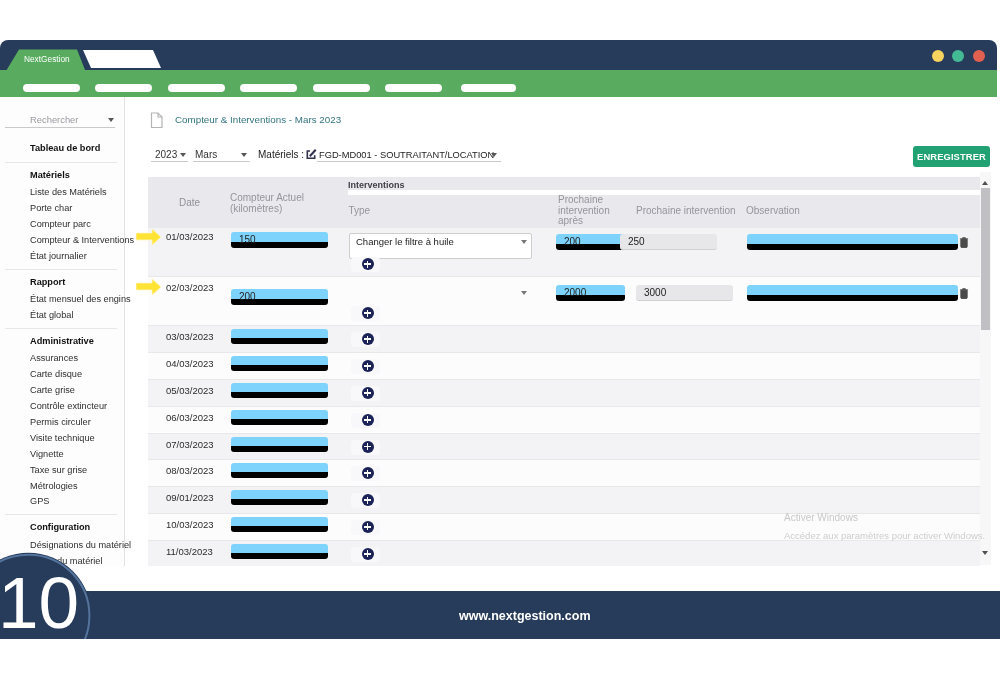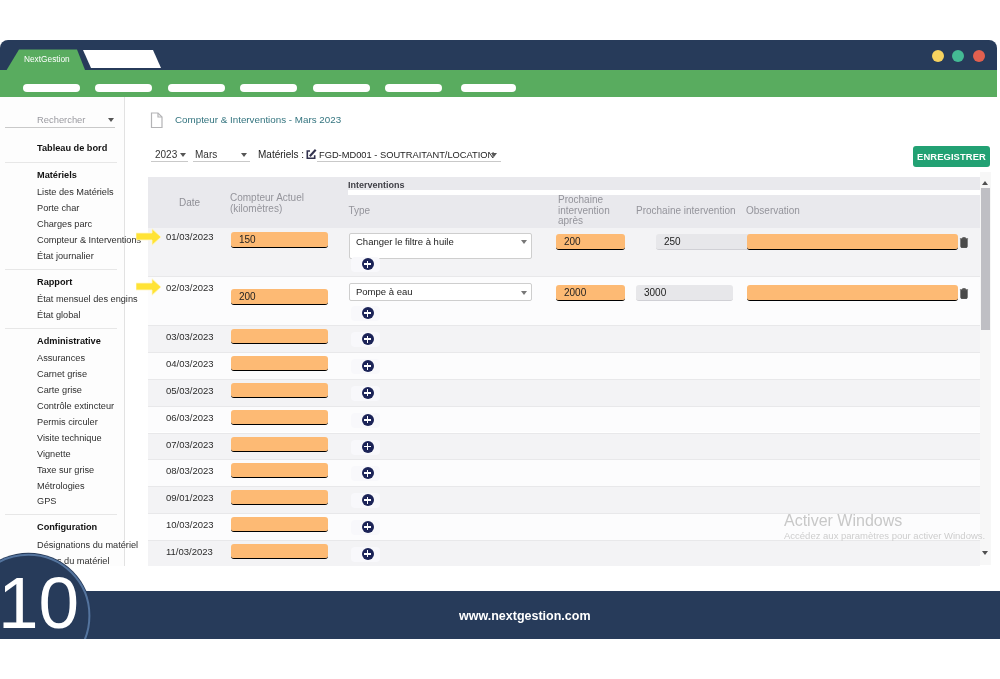--- a/index.html
+++ b/index.html
@@ -8,56 +8,56 @@
   .abs { position:absolute; }
 
   
   #titlebar { left:0; top:40px; width:997px; height:30px; background:#273b5a; border-radius:8px 8px 0 0; }
   #greenbar { left:0; top:70px; width:997px; height:27px; background:#59ac5f; }
   .pill { position:absolute; top:14px; height:8px; background:#fff; border-radius:4px; }
   .dot { position:absolute; top:10px; width:12px; height:12px; border-radius:50%; }
 
   #appbody { left:0; top:97px; width:997px; height:469px; background:#fff; }
   #sidebar { left:0; top:0; width:125px; height:469px; background:#fdfdfd; border-right:1px solid #e2e2e2; }
-  .snav { position:absolute; left:25px; font-size:9.2px; color:#2e2e2e; white-space:nowrap;padding-left:12px; }
+  .snav { position:absolute; left:18px; font-size:9.2px; color:#2e2e2e; white-space:nowrap;padding-left:12px; }
   .shead { font-weight:bold; color:#111; font-size:9.2px; }
   .ssep { position:absolute; left:5px; width:112px; height:1px; background:#e7e7e7; }
 
   
   .tealtitle { color:#33747f; font-size:9.8px; }
   .caret { position:absolute; width:0; height:0; border-left:3.5px solid transparent; border-right:3.5px solid transparent; border-top:4px solid #555; }
   .uline { position:absolute; height:1px; background:#c9c9c9; }
 
   #savebtn { left:913px; top:146px; width:77px; height:21px; background:#22a173; border-radius:3px; color:#fff; font-size:9.4px; font-weight:bold; text-align:center; line-height:21px; letter-spacing:.1px; }
 
   
   #tablewrap { left:148px; top:177px; width:832px; height:388.5px; overflow:hidden; }
   .hdr { background:#e9e9ed; position:absolute; }
   .hlabel { position:absolute; color:#94949b; font-size:10px; line-height:10.5px; }
   .row { position:absolute; left:0; width:832px; }
   .rodd { background:#f3f3f5; }
   .reven { background:#fcfcfd; }
   .rline { position:absolute; left:0; width:832px; height:1px; background:#e8e8ea; }
   .date { position:absolute; left:18px; width:52px; font-size:9.5px; color:#2b2b2b; }
-  .inp { position:absolute; background:#fdba74; border-radius:3px; border-bottom:1px solid #000000; font-size:10px; color:#222; padding-left:8px; }
+  .inp { position:absolute; background:#7dd3fc; border-radius:3px; border-bottom:6px solid #000000; font-size:10px; color:#222; padding-left:8px; }
   .ro { background:#e7e7ea; border-bottom:1px solid #d0d0d5; }
   .sel { position:absolute; background:#fff; border:1px solid #cecece; border-radius:2px; font-size:9.5px; color:#222; padding-left:6px; }
   .pluspill { position:absolute; width:29px; height:15px; background:#f8f8fb; border-radius:4px; }
   .plus { position:absolute; width:12px; height:12px; border-radius:50%; background:#1b2357; }
   .plus:before { content:""; position:absolute; left:2.5px; top:5.2px; width:7px; height:1.8px; background:#fff; }
   .plus:after { content:""; position:absolute; left:5.2px; top:2.5px; width:1.8px; height:7px; background:#fff; }
 
   
   #sbar { left:980px; top:172px; width:11px; height:393px; background:#f7f7f7; }
 
   
   #fband { left:0; top:591px; width:1000px; height:47.5px; background:#273b5a; }
   #furl { left:400px; top:608px; width:220px; text-align:center; color:#fff; font-size:13px; font-weight:bold; letter-spacing:.2px; }
 
-  .wm1 { color:#c8c8c8; font-size:16px; }
+  .wm1 { color:#c8c8c8; font-size:10px; }
   .wm2 { color:#cdcdcd; font-size:9.5px; white-space:nowrap; }
 </style>
 </head>
 <body>
 <div id="slide">
 
   <div class="abs" id="titlebar"></div>
   <svg class="abs" style="left:0;top:40px" width="200" height="57" viewBox="0 0 200 57">
     <polygon points="19,9.6 77,9.6 85,30 6.6,30" fill="#59ac5f"></polygon>
     <polygon points="83,10 153,10 161,28 91,28" fill="#ffffff"></polygon>
@@ -80,31 +80,31 @@
   <div class="abs" id="sidebar" style="top:97px;left:0"></div>
 
   <div class="abs snav" style="top:114px;color:#9a9aa0;font-size:9.4px">Rechercher</div>
   <div class="abs caret" style="left:108px;top:118px"></div>
   <div class="abs uline" style="left:5px;top:127px;width:110px"></div>
   <div class="abs snav shead" style="top:143px">Tableau de bord</div>
   <div class="abs ssep" style="top:162px"></div>
   <div class="abs snav shead" style="top:170px">Matériels</div>
   <div class="abs snav" style="top:187px">Liste des Matériels</div>
   <div class="abs snav" style="top:203px">Porte char</div>
-  <div class="abs snav" style="top:219px">Charges parc</div>
+  <div class="abs snav" style="top:219px">Compteur parc</div>
   <div class="abs snav" style="top:235px">Compteur &amp; Interventions</div>
   <div class="abs snav" style="top:251px">État journalier</div>
   <div class="abs ssep" style="top:269px"></div>
   <div class="abs snav shead" style="top:277px">Rapport</div>
   <div class="abs snav" style="top:294px">État mensuel des engins</div>
   <div class="abs snav" style="top:310px">État global</div>
   <div class="abs ssep" style="top:328px"></div>
   <div class="abs snav shead" style="top:336px">Administrative</div>
   <div class="abs snav" style="top:353px">Assurances</div>
-  <div class="abs snav" style="top:369px">Carnet grise</div>
+  <div class="abs snav" style="top:369px">Carte disque</div>
   <div class="abs snav" style="top:385px">Carte grise</div>
   <div class="abs snav" style="top:401px">Contrôle extincteur</div>
   <div class="abs snav" style="top:417px">Permis circuler</div>
   <div class="abs snav" style="top:433px">Visite technique</div>
   <div class="abs snav" style="top:449px">Vignette</div>
   <div class="abs snav" style="top:465px">Taxe sur grise</div>
   <div class="abs snav" style="top:481px">Métrologies</div>
   <div class="abs snav" style="top:496px">GPS</div>
   <div class="abs ssep" style="top:514px"></div>
   <div class="abs snav shead" style="top:522px">Configuration</div>
@@ -146,33 +146,32 @@
     <div class="hlabel" style="left:410px;top:18px">Prochaine<br>intervention<br>après</div>
     <div class="hlabel" style="left:488px;top:29px">Prochaine intervention</div>
     <div class="hlabel" style="left:598px;top:29px">Observation</div>
 
     <div class="row rodd" style="top:51px;height:48px"></div>
     <div class="date" style="top:54px">01/03/2023</div>
     <div class="inp" style="left:83px;top:55px;width:97px;height:16px;line-height:15px">150</div>
     <div class="sel" style="left:201px;top:56px;width:183px;height:26px;line-height:16px">Changer le filtre à huile</div>
     <div class="caret" style="left:373px;top:63px;border-top-color:#777"></div>
     <div class="inp" style="left:408px;top:57px;width:69px;height:16px;line-height:15px">200</div>
-    <div class="inp ro" style="left:508px;top:57px;width:97px;height:16px;line-height:15px">250</div>
+    <div class="inp ro" style="left:472px;top:57px;width:97px;height:16px;line-height:15px">250</div>
     <div class="inp" style="left:599px;top:57px;width:211px;height:16px;line-height:15px"></div>
     <svg class="abs" style="left:810.5px;top:58.5px" width="10" height="12" viewBox="0 0 11 13">
       <path d="M1 3 h9 M4 3 v-1.2 h3 v1.2 M2 3.6 h7 v8 a1 1 0 0 1 -1 1 h-5 a1 1 0 0 1 -1 -1 z" fill="#4a4a4a" stroke="#4a4a4a" stroke-width="1"></path>
     </svg>
     <div class="pluspill" style="left:203px;top:79.5px"></div>
     <div class="plus" style="left:213.5px;top:81px"></div>
 
     <div class="row reven" style="top:99px;height:49px"></div>
     <div class="rline" style="top:99px"></div>
     <div class="date" style="top:105px">02/03/2023</div>
     <div class="inp" style="left:83px;top:112px;width:97px;height:16px;line-height:15px">200</div>
-    <div class="sel" style="left:201px;top:106px;width:183px;height:18px;line-height:16px">Pompe à eau</div>
     <div class="caret" style="left:373px;top:114px;border-top-color:#777"></div>
     <div class="inp" style="left:408px;top:108px;width:69px;height:16px;line-height:15px">2000</div>
     <div class="inp ro" style="left:488px;top:108px;width:97px;height:16px;line-height:15px">3000</div>
     <div class="inp" style="left:599px;top:108px;width:211px;height:16px;line-height:15px"></div>
     <svg class="abs" style="left:810.5px;top:109.5px" width="10" height="12" viewBox="0 0 11 13">
       <path d="M1 3 h9 M4 3 v-1.2 h3 v1.2 M2 3.6 h7 v8 a1 1 0 0 1 -1 1 h-5 a1 1 0 0 1 -1 -1 z" fill="#4a4a4a" stroke="#4a4a4a" stroke-width="1"></path>
     </svg>
     <div class="pluspill" style="left:203px;top:128.5px"></div>
     <div class="plus" style="left:213.5px;top:130px"></div>
 

